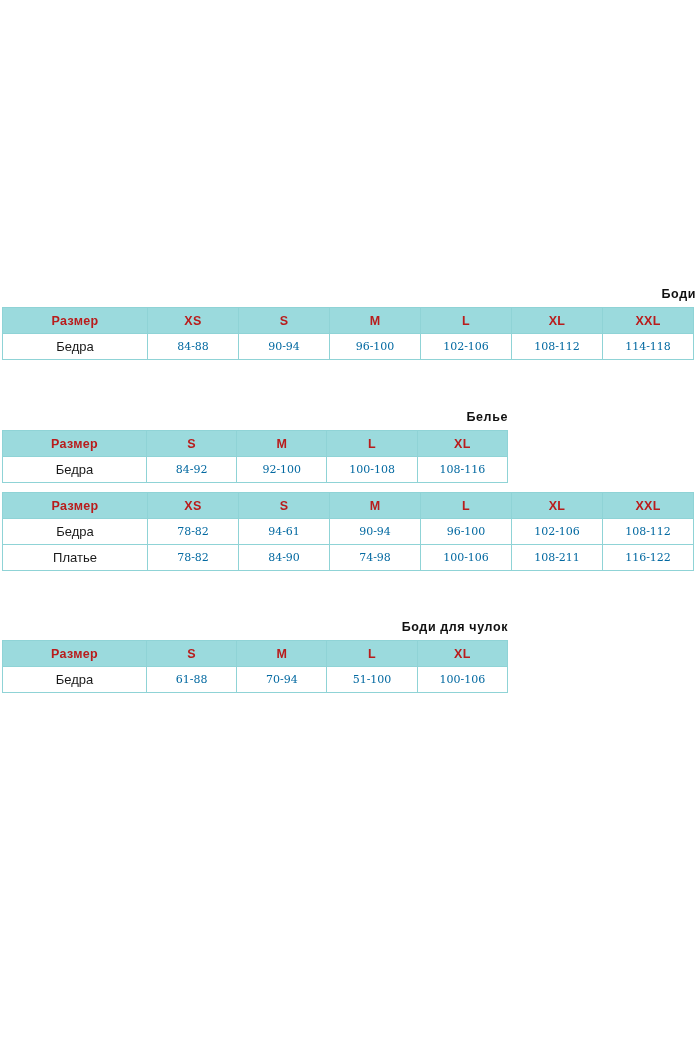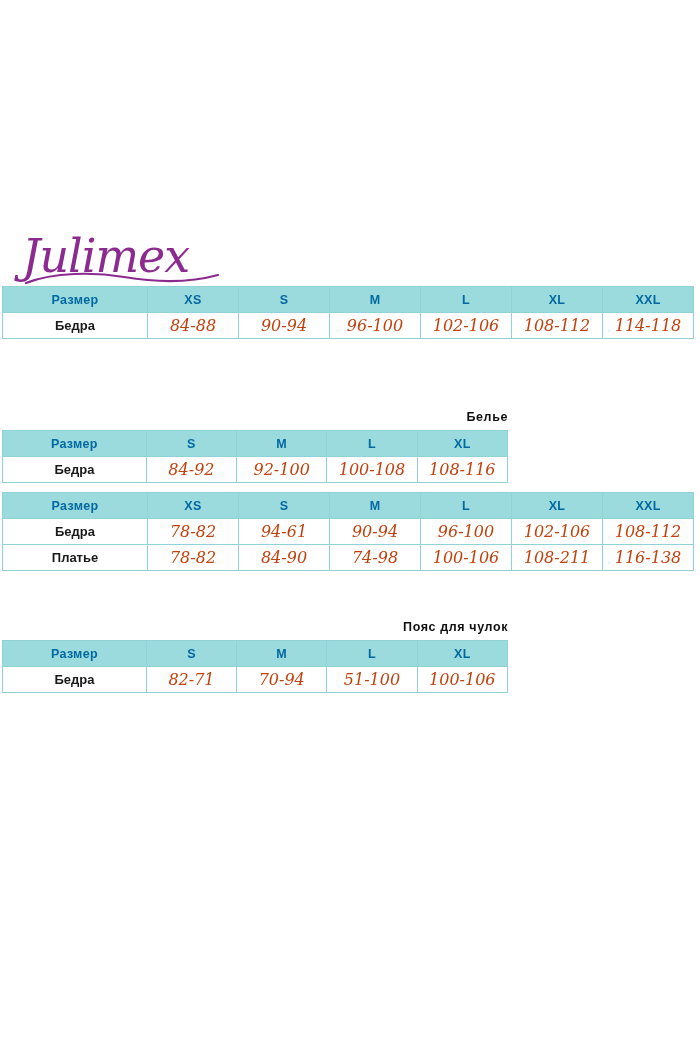--- a/index.html
+++ b/index.html
@@ -71,64 +71,58 @@
   table.size-table td {
     border: 1px solid #8fd3d6;
     height: 25px;
     text-align: center;
     vertical-align: middle;
     font-size: 12.5px;
     padding: 0;
   }
   table.size-table thead th {
     background: #9bdadd;
-    color: #0369a1;
+    color: #b91c1c;
     font-weight: bold;
     letter-spacing: 0.3px;
   }
   table.size-table tbody th {
     background: #ffffff;
     color: #1a1a1a;
-    font-weight: bold;
+    font-weight: normal;
     font-size: 13px;
   }
   table.size-table tbody td {
     background: #ffffff;
-    color: #c2410c;
+    color: #0369a1;
     font-family: "DejaVu Serif", serif;
-    font-size: 16px;
-    font-style: italic;
+    font-size: 11px;
   }
 
   
   .block-body col.c0, .block-dress col.c0 { width: 145px; }
   .block-body col.cx, .block-dress col.cx { width: 91px; }
 
   .block-under col.c0, .block-belt col.c0 { width: 145px; }
   .block-under col.cx, .block-belt col.cx { width: 91px; }
 
   
   #block-body     { left: 2px;  top: 286px; width: 694px; }
   #block-under    { left: 2px;  top: 389px; width: 506px; margin-top: 20px; }
   #block-dress    { left: 2px;  top: 492px; width: 694px; }
   #block-belt     { left: 2px;  top: 619px; width: 506px; }
 </style>
 </head>
 <body>
 
 <div class="page">
 
-  <div class="logo">
-    <div class="logo-text">Julimex</div>
-    <svg class="logo-swash" viewBox="0 0 196 18">
-      <path d="M2 13 C 30 2, 70 2, 100 7 C 130 12, 165 13, 194 5" fill="none" stroke="#8c2b8f" stroke-width="2.2" stroke-linecap="round"></path>
-    </svg>
-  </div>
 
   <div class="table-block block-body" id="block-body">
+    <div class="table-caption">Боди</div>
     <table class="size-table">
       <colgroup>
         <col class="c0">
           <col class="cx">
           <col class="cx">
           <col class="cx">
           <col class="cx">
           <col class="cx">
           <col class="cx">
       </colgroup>
@@ -220,49 +214,49 @@
           <td>102-106</td>
           <td>108-112</td>
         </tr>
         <tr>
           <th>Платье</th>
           <td>78-82</td>
           <td>84-90</td>
           <td>74-98</td>
           <td>100-106</td>
           <td>108-211</td>
-          <td>116-138</td>
+          <td>116-122</td>
         </tr>
       </tbody>
     </table>
   </div>
 
   <div class="table-block block-belt" id="block-belt">
-    <div class="table-caption">Пояс для чулок</div>
-    <table class="size-table">
-      <colgroup>
-        <col class="c0">
-          <col class="cx">
-          <col class="cx">
-          <col class="cx">
-          <col class="cx">
-      </colgroup>
-      <thead>
-        <tr>
-          <th>Размер</th>
-          <th>S</th>
-          <th>M</th>
-          <th>L</th>
-          <th>XL</th>
-        </tr>
-      </thead>
-      <tbody>
-        <tr>
-          <th>Бедра</th>
-          <td>82-71</td>
+    <div class="table-caption">Боди для чулок</div>
+    <table class="size-table">
+      <colgroup>
+        <col class="c0">
+          <col class="cx">
+          <col class="cx">
+          <col class="cx">
+          <col class="cx">
+      </colgroup>
+      <thead>
+        <tr>
+          <th>Размер</th>
+          <th>S</th>
+          <th>M</th>
+          <th>L</th>
+          <th>XL</th>
+        </tr>
+      </thead>
+      <tbody>
+        <tr>
+          <th>Бедра</th>
+          <td>61-88</td>
           <td>70-94</td>
           <td>51-100</td>
           <td>100-106</td>
         </tr>
       </tbody>
     </table>
   </div>
 
 </div>
 

